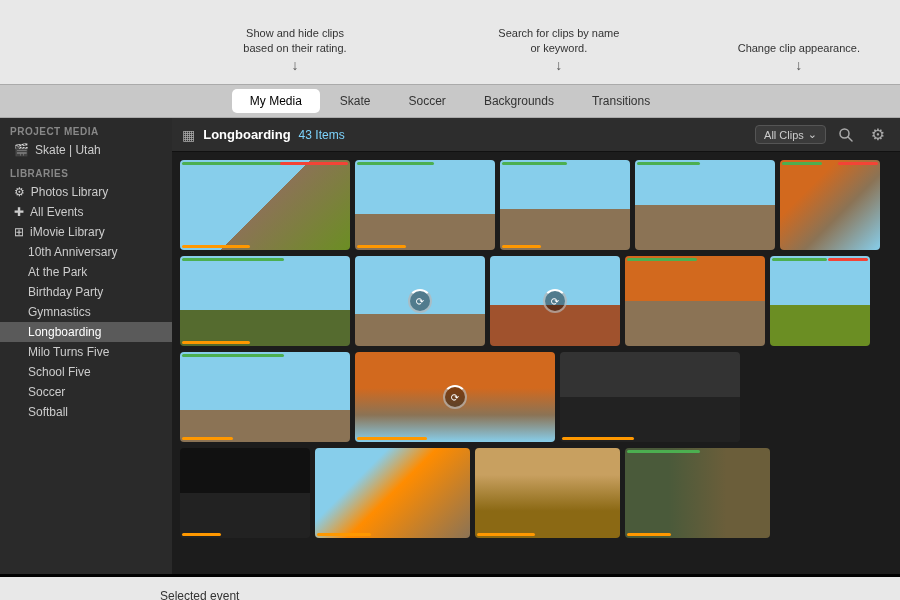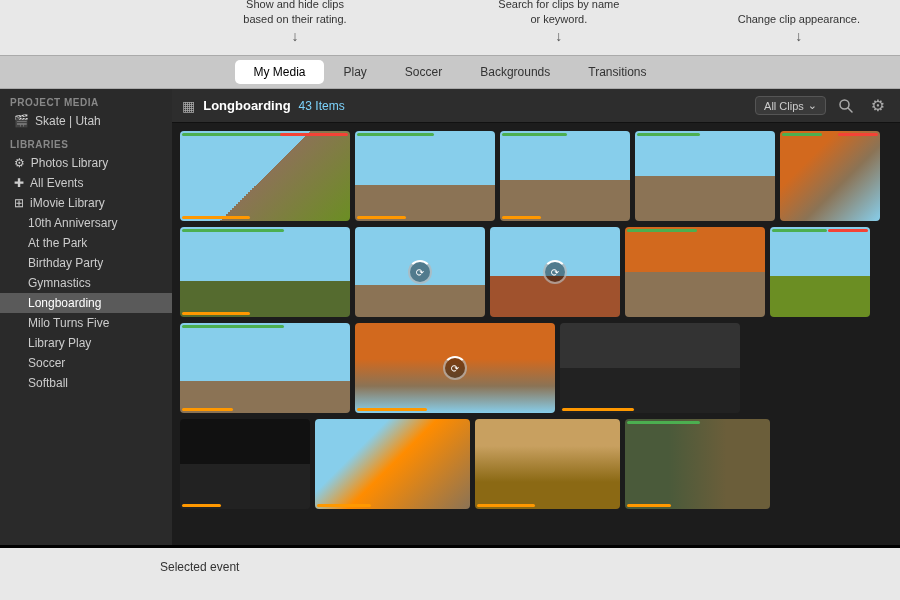--- a/index.html
+++ b/index.html
@@ -8,21 +8,21 @@
       height: 600px;
       background: #e8e8e8;
       font-family: -apple-system, BlinkMacSystemFont, 'Helvetica Neue', Arial, sans-serif;
       font-size: 12px;
       overflow: hidden;
     }
 
     
     .tooltip-bar {
       background: #e8e8e8;
-      height: 55px;
+      height: 84px;
       display: flex;
       align-items: flex-end;
       justify-content: space-between;
       padding: 0 40px 8px 230px;
       position: relative;
       gap: 36px;
     }
     .tooltip-item {
       text-align: center;
       font-size: 11px;
@@ -288,21 +288,21 @@
     <span class="tooltip-arrow">↓</span>
   </div>
   <div class="tooltip-item">
     <span>Change clip appearance.</span>
     <span class="tooltip-arrow">↓</span>
   </div>
 </div>
 
 <div class="tab-bar">
   <div class="tab active">My Media</div>
-  <div class="tab">Play</div>
+  <div class="tab">Skate</div>
   <div class="tab">Soccer</div>
   <div class="tab">Backgrounds</div>
   <div class="tab">Transitions</div>
 </div>
 
 <div class="main-layout">
 
   <div class="sidebar">
     <div class="sidebar-section-label">PROJECT MEDIA</div>
     <div class="sidebar-item">
@@ -335,21 +335,21 @@
     <div class="sidebar-item indent">
       <span>Gymnastics</span>
     </div>
     <div class="sidebar-item indent active">
       <span>Longboarding</span>
     </div>
     <div class="sidebar-item indent">
       <span>Milo Turns Five</span>
     </div>
     <div class="sidebar-item indent">
-      <span>Library Play</span>
+      <span>School Five</span>
     </div>
     <div class="sidebar-item indent">
       <span>Soccer</span>
     </div>
     <div class="sidebar-item indent">
       <span>Softball</span>
     </div>
   </div>
 
   <div class="content-area">

